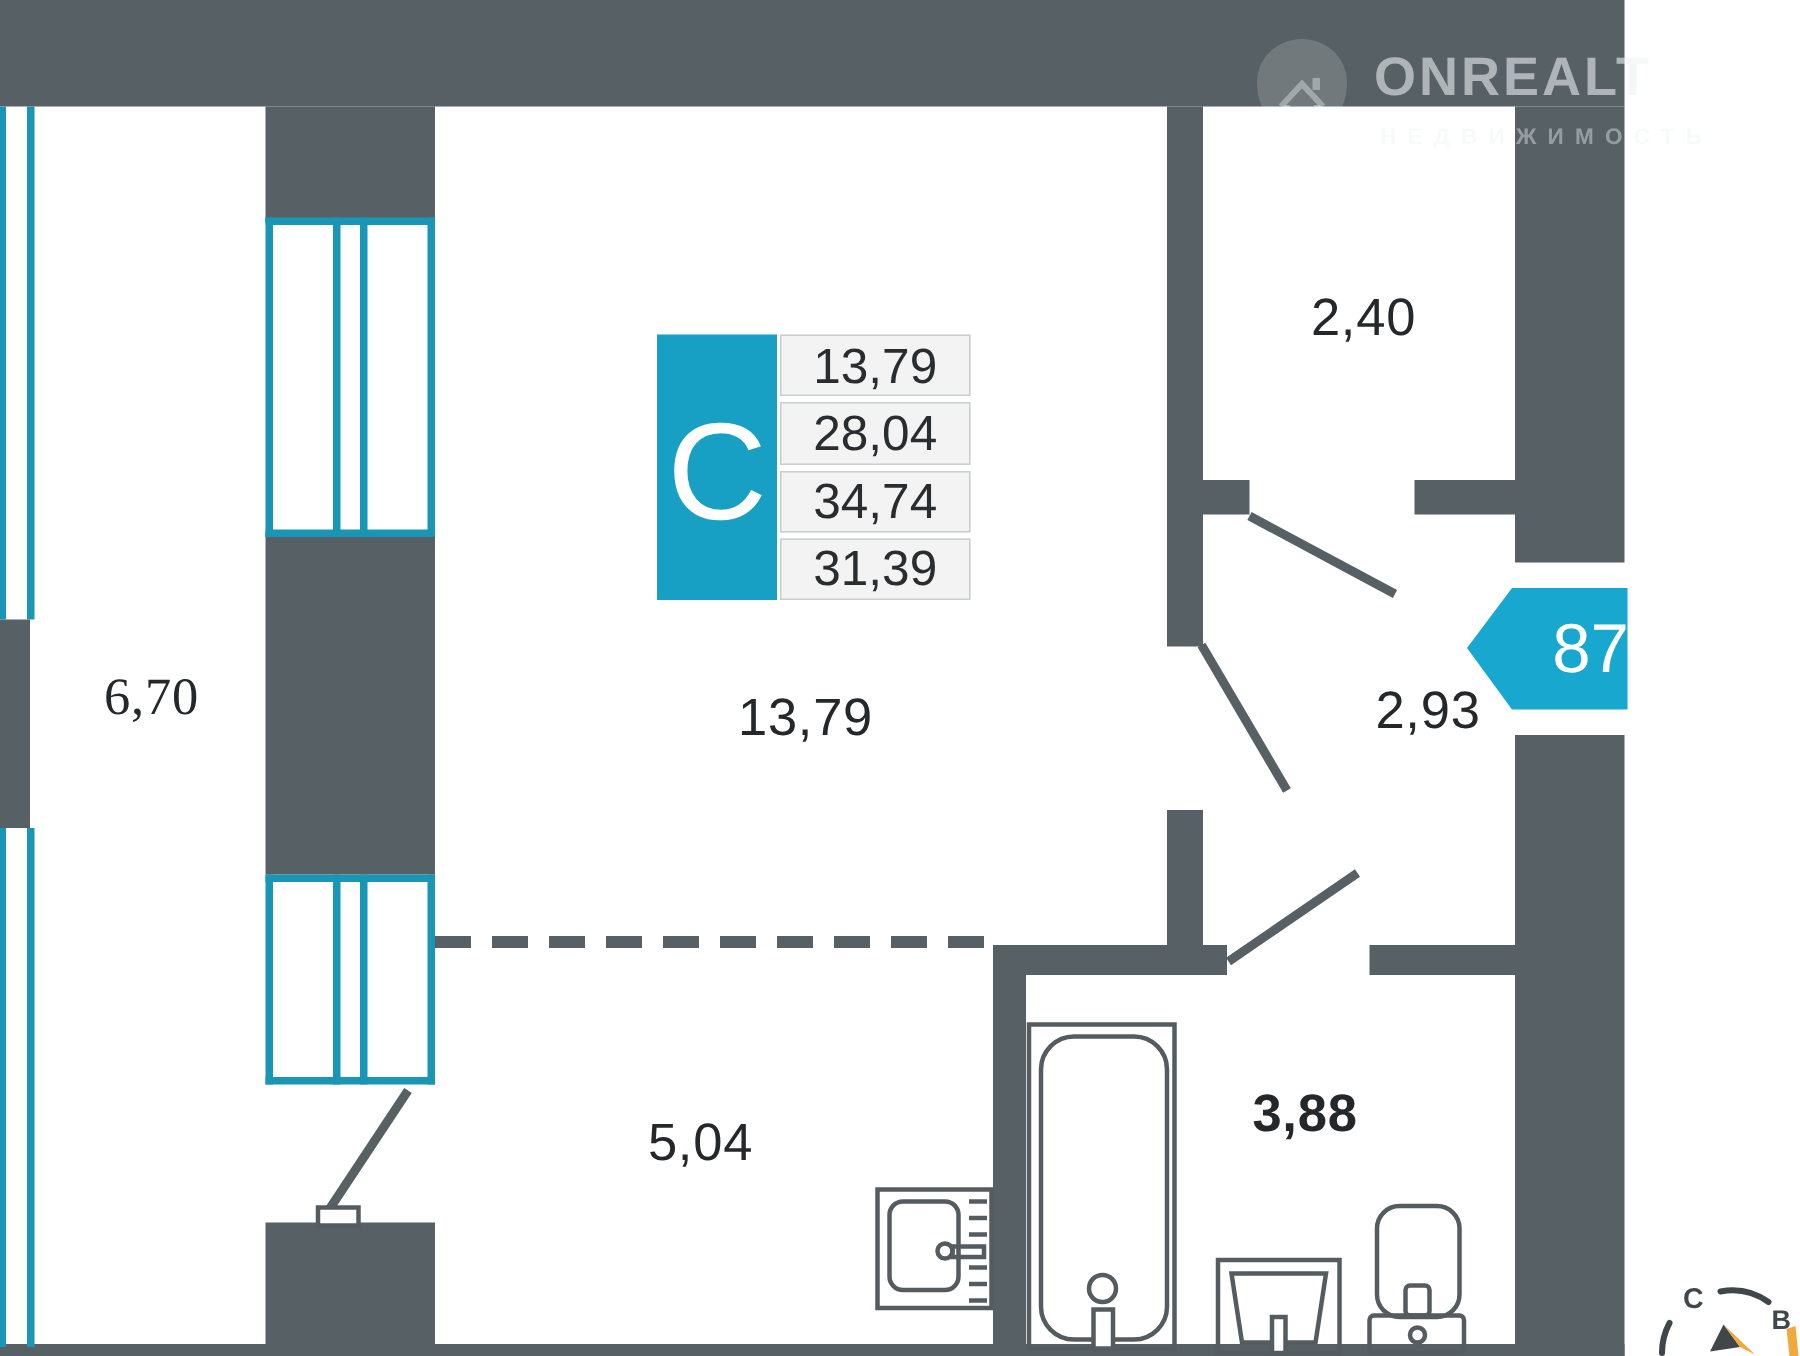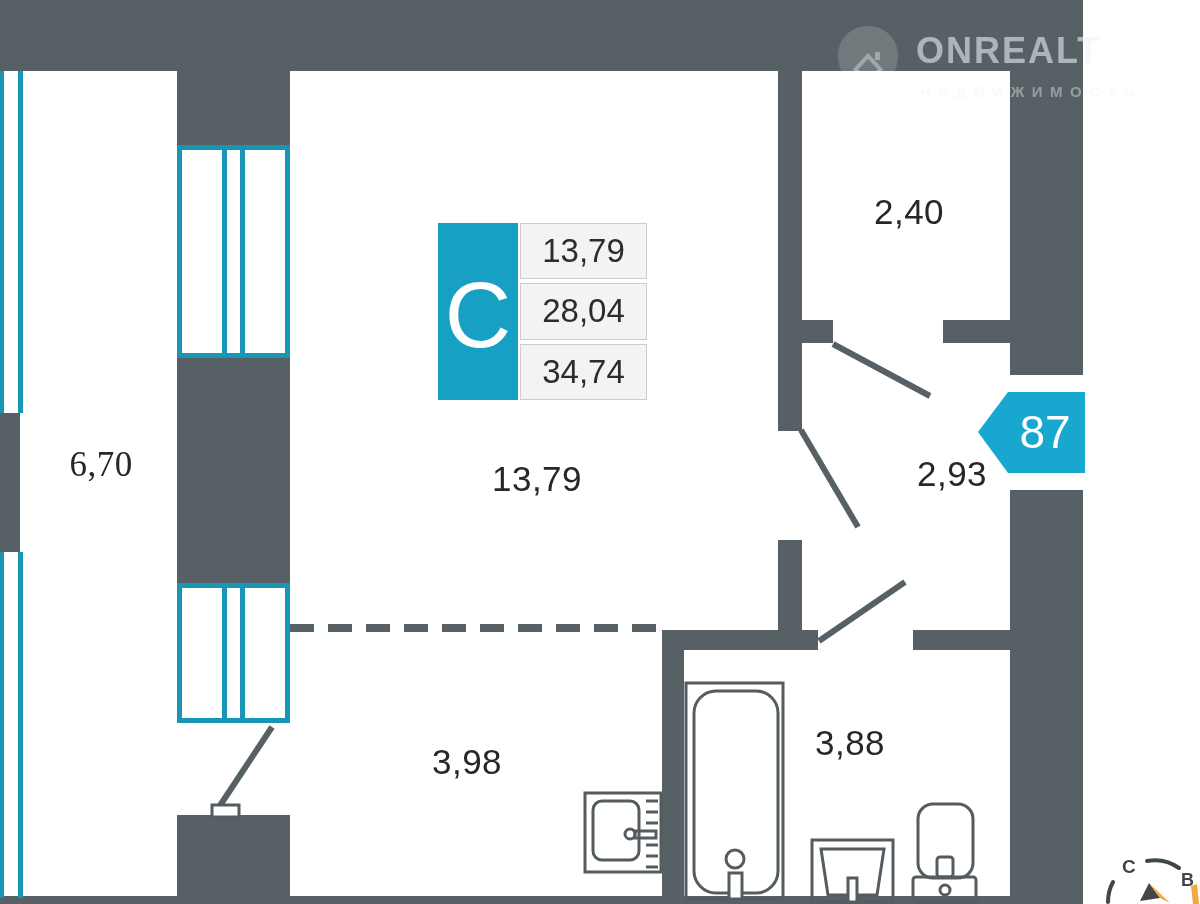--- a/index.html
+++ b/index.html
@@ -15,21 +15,21 @@
   .info-card{position:absolute;left:438px;top:223px;display:flex;}
   .type-block{width:80px;height:177px;background:var(--accent-block,#17A0C4);
       color:#fff;display:flex;align-items:center;justify-content:center;
       font-size:92px;font-weight:500;line-height:1;padding-top:6px;box-sizing:border-box;}
   .rows{width:127px;margin-left:2px;display:flex;flex-direction:column;}
   .row{flex:1;margin-bottom:4px;background:var(--row-bg,#F3F3F3);
       border:1px solid var(--row-border,#C9CDCE);display:flex;align-items:center;
       justify-content:center;font-size:33px;color:#2A2D2F;}
   .row:last-child{margin-bottom:0;}
   
-  .badge-num{position:absolute;left:1004px;top:405px;width:82px;text-align:center;
+  .badge-num{position:absolute;left:1004px;top:405px;width:82px;text-align:right;
       color:#fff;font-size:46px;}
   
   .logo-brand{position:absolute;left:916px;top:30px;font-size:36px;font-weight:bold;
       letter-spacing:2px;color:rgba(238,242,243,0.58);}
   .logo-tag{position:absolute;left:920px;top:83px;font-size:15px;font-weight:bold;
       letter-spacing:7.5px;color:rgba(238,242,243,0.42);}
   
   .compass-n{position:absolute;left:1122px;top:856px;font-size:19px;font-weight:bold;color:#3F474B;}
   .compass-e{position:absolute;left:1181px;top:870px;font-size:18px;font-weight:bold;color:#3F474B;}
 </style>
@@ -131,29 +131,30 @@
       <path d="M18 47 L32 32 L46 47" fill="none" stroke="rgba(255,255,255,0.35)" stroke-width="4"></path>
       <path d="M22 46 L22 60 L28 60 M36 60 L42 60 L42 46" fill="none" stroke="rgba(255,255,255,0.35)" stroke-width="4"></path>
       <rect x="39" y="28" width="5" height="8" fill="rgba(255,255,255,0.35)"></rect>
     </g>
   </svg>
 
   <div class="room-label" style="left:101px;top:465px;font-family:Liberation Serif, serif;">6,70</div>
   <div class="room-label" style="left:537px;top:479px;">13,79</div>
   <div class="room-label" style="left:909px;top:212px;">2,40</div>
   <div class="room-label" style="left:952px;top:474px;">2,93</div>
-  <div class="room-label" style="left:467px;top:762px;">3,98</div>
-  <div class="room-label" style="left:850px;top:743px;">3,88</div>
+  <div class="room-label" style="left:467px;top:762px;">5,04</div>
+  <div class="room-label" style="left:870px;top:743px;font-weight:bold;">3,88</div>
 
   <div class="info-card">
     <div class="type-block">С</div>
     <div class="rows">
       <div class="row">13,79</div>
       <div class="row">28,04</div>
       <div class="row">34,74</div>
+      <div class="row">31,39</div>
     </div>
   </div>
 
   <div class="badge-num">87</div>
 
   <div class="logo-brand">ONREALT</div>
   <div class="logo-tag">НЕДВИЖИМОСТЬ</div>
 
   <div class="compass-n">С</div>
   <div class="compass-e">В</div>

